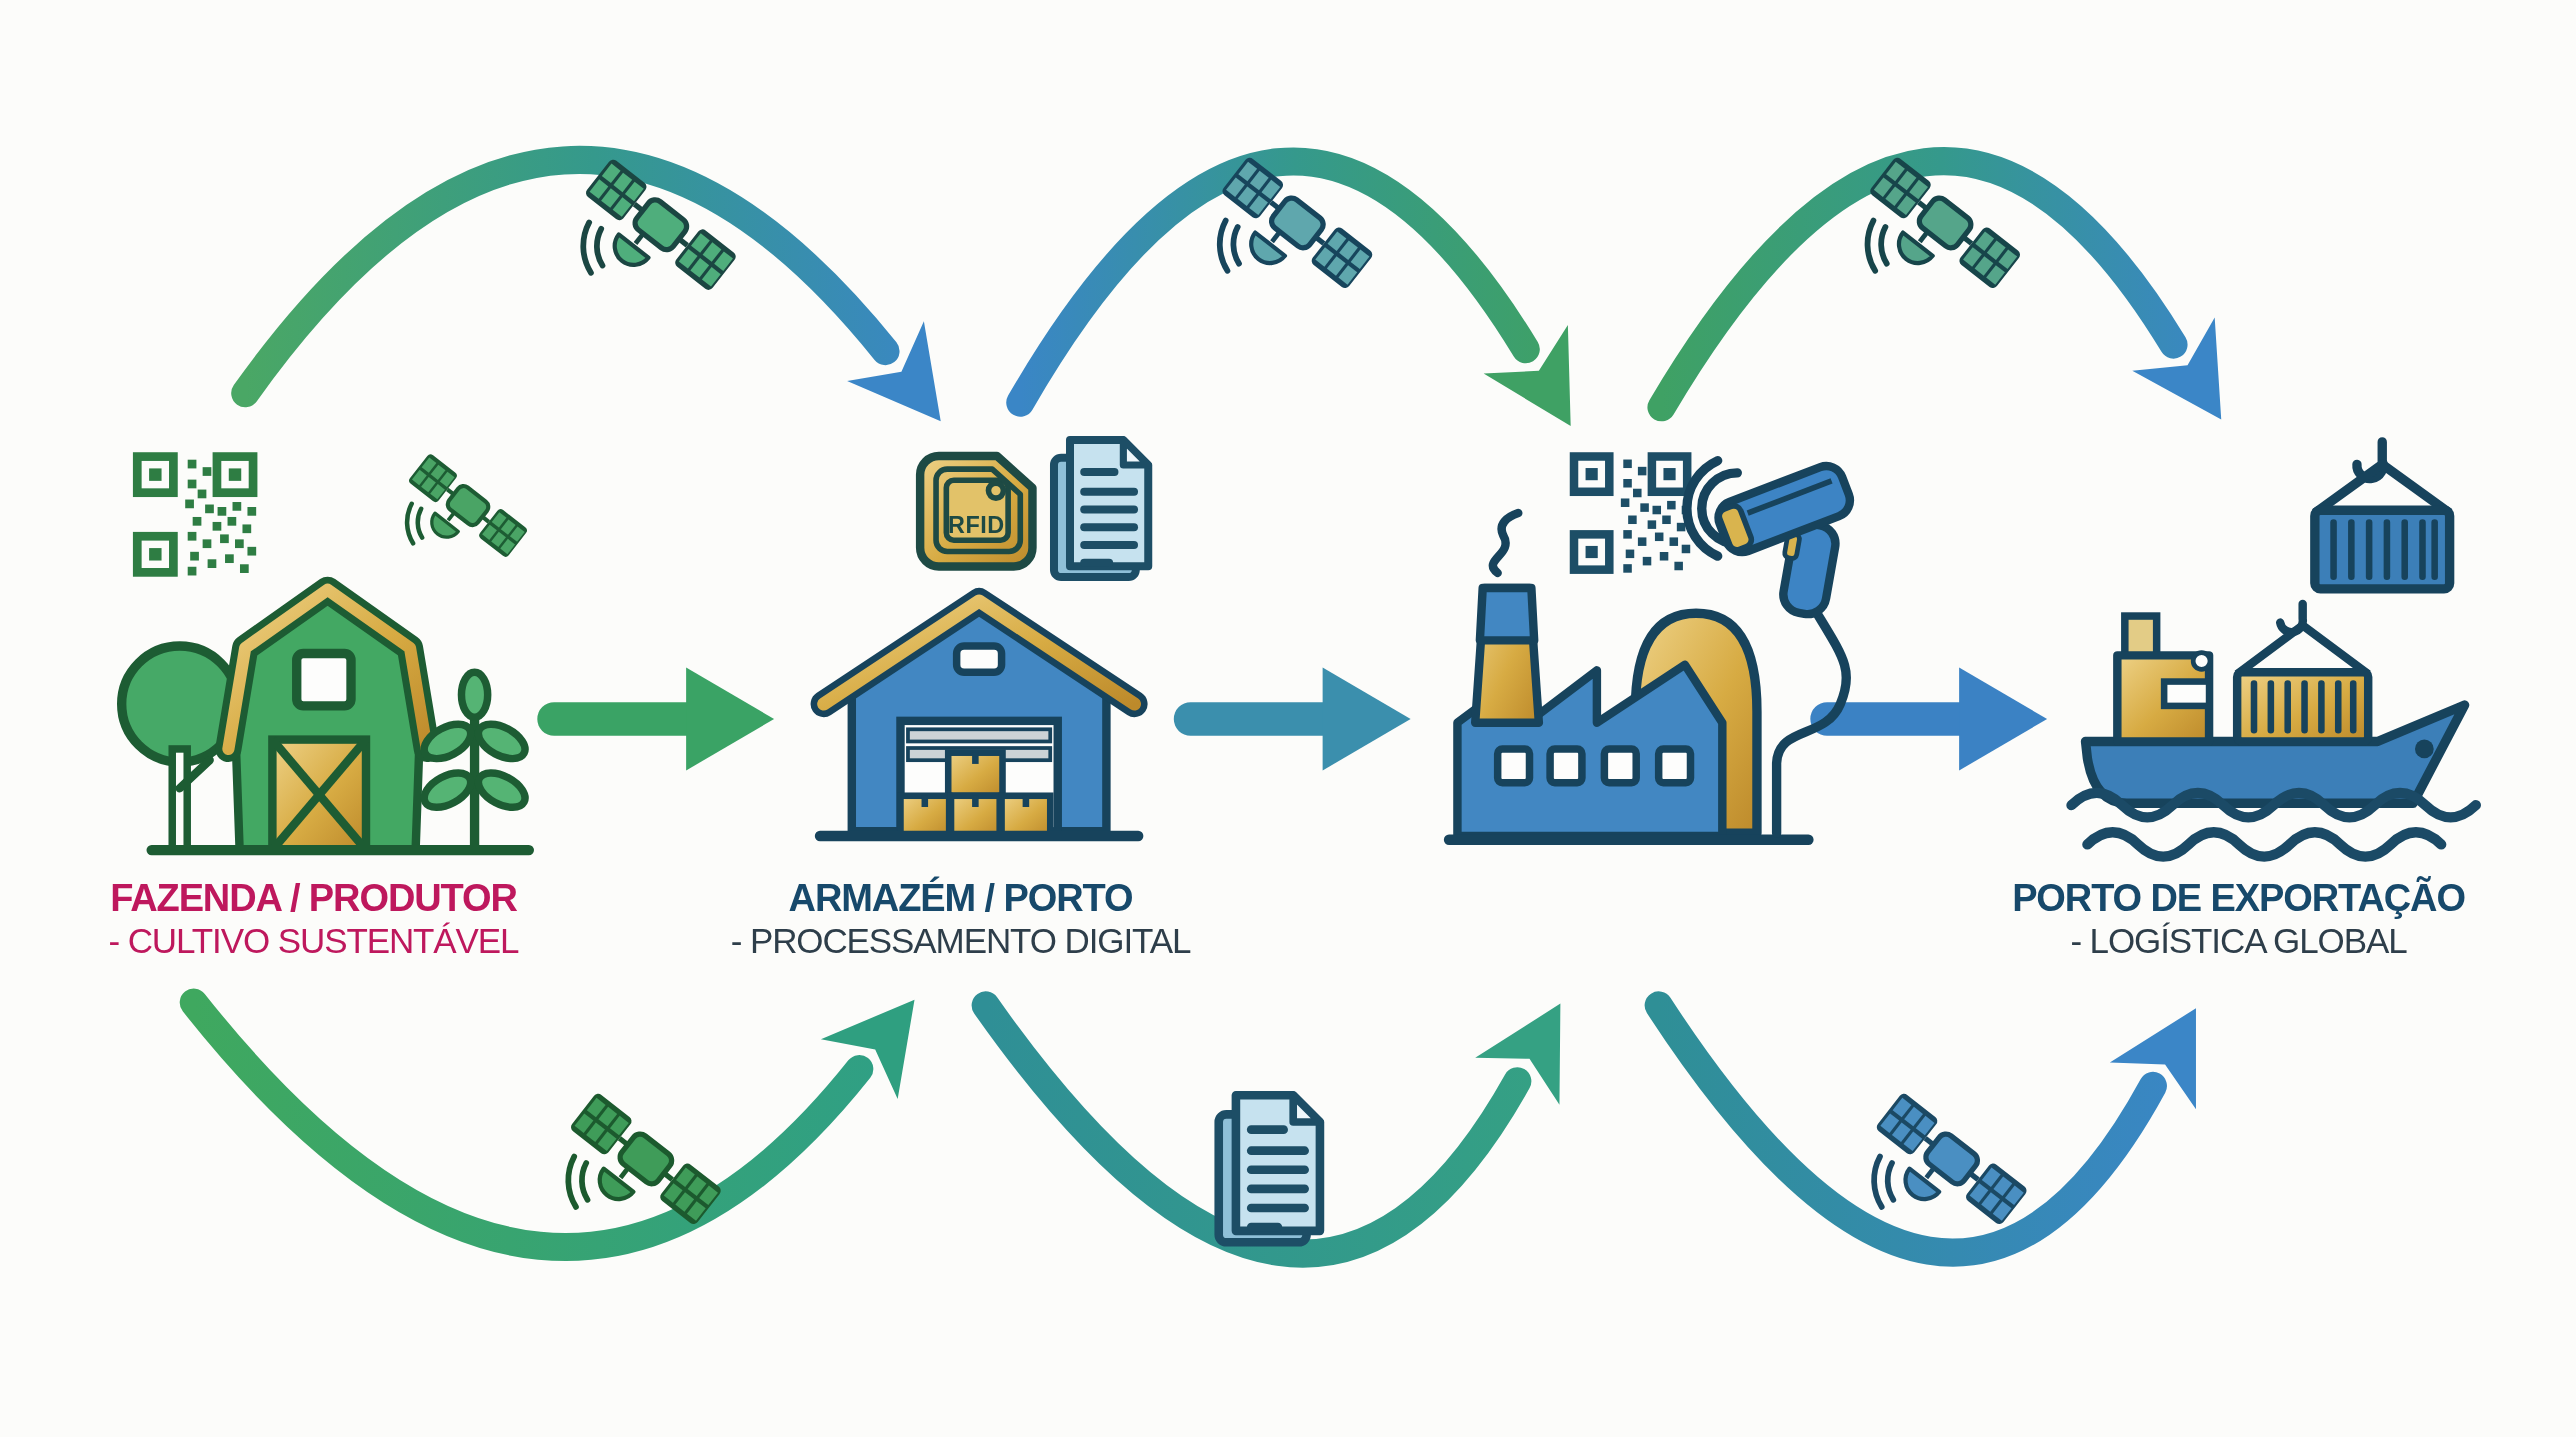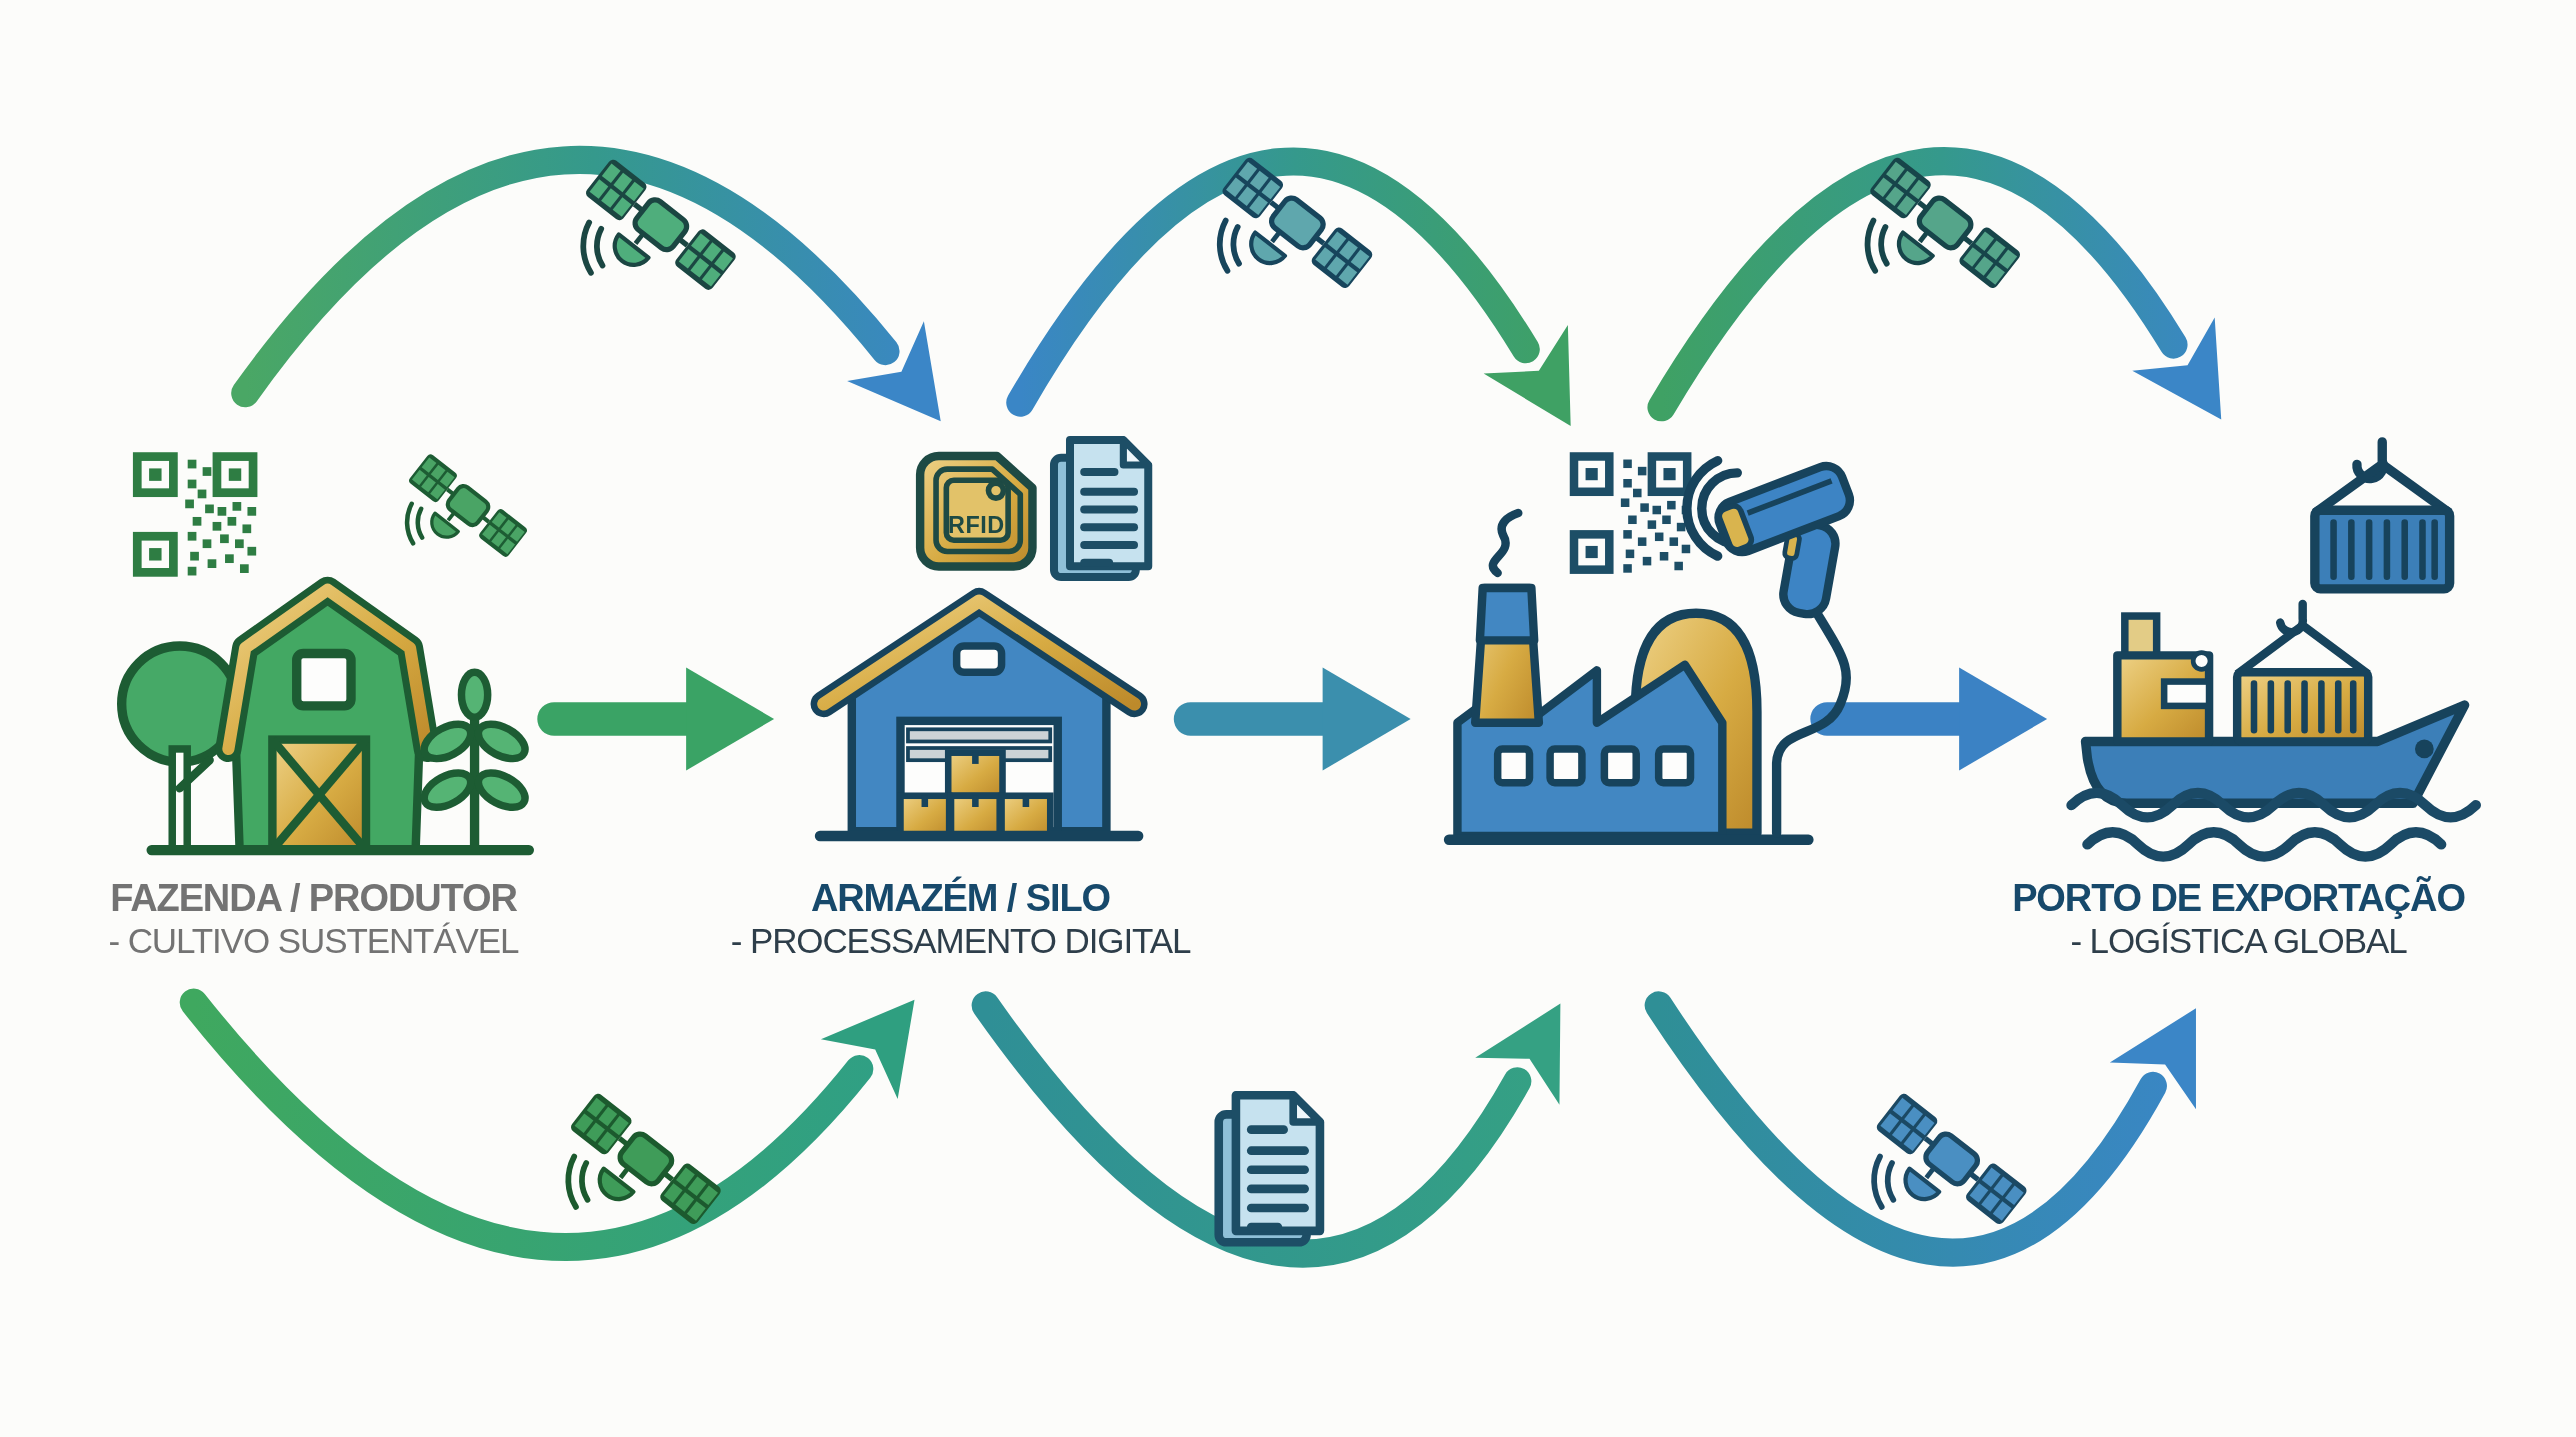--- a/index.html
+++ b/index.html
@@ -12,21 +12,21 @@
   .diagram-svg{position:absolute;left:0;top:0;}
   .stage-label{
     position:absolute;top:878px;text-align:center;line-height:1.08;
   }
   .stage-title{
     font-size:38px;font-weight:700;letter-spacing:-1.1px;
   }
   .stage-subtitle{
     font-size:35px;font-weight:400;letter-spacing:-1.1px;margin-top:3px;
   }
-  .s1 .stage-title, .s1 .stage-subtitle{color:#737373;}
+  .s1 .stage-title, .s1 .stage-subtitle{color:#be185d;}
   .s2 .stage-title, .s3 .stage-title, .s4 .stage-title{color:#17496b;}
   .s2 .stage-subtitle, .s3 .stage-subtitle, .s4 .stage-subtitle{color:#2e3e4a;}
 </style>
 </head>
 <body>
 
 <div class="canvas">
 
 <svg class="diagram-svg" width="2576" height="1438" viewBox="0 0 2752 1536" xmlns="http://www.w3.org/2000/svg">
   <defs>
@@ -368,21 +368,21 @@
   <g style="--back:#8fc0d8" transform="translate(1302,1170) scale(1.02)">
         <use href="#docs"></use>
       </g>
 </svg>
 
   <div class="stage-label s1" style="left:56px;width:515px;">
     <div class="stage-title">FAZENDA / PRODUTOR</div>
     <div class="stage-subtitle">- CULTIVO SUSTENTÁVEL</div>
   </div>
   <div class="stage-label s2" style="left:703px;width:515px;">
-    <div class="stage-title">ARMAZÉM / SILO</div>
+    <div class="stage-title">ARMAZÉM / PORTO</div>
     <div class="stage-subtitle">- PROCESSAMENTO DIGITAL</div>
   </div>
   <div class="stage-label s3" style="left:1255px;width:562px;">
   </div>
   <div class="stage-label s4" style="left:1967px;width:543px;">
     <div class="stage-title">PORTO DE EXPORTAÇÃO</div>
     <div class="stage-subtitle">- LOGÍSTICA GLOBAL</div>
   </div>
 
 </div>

